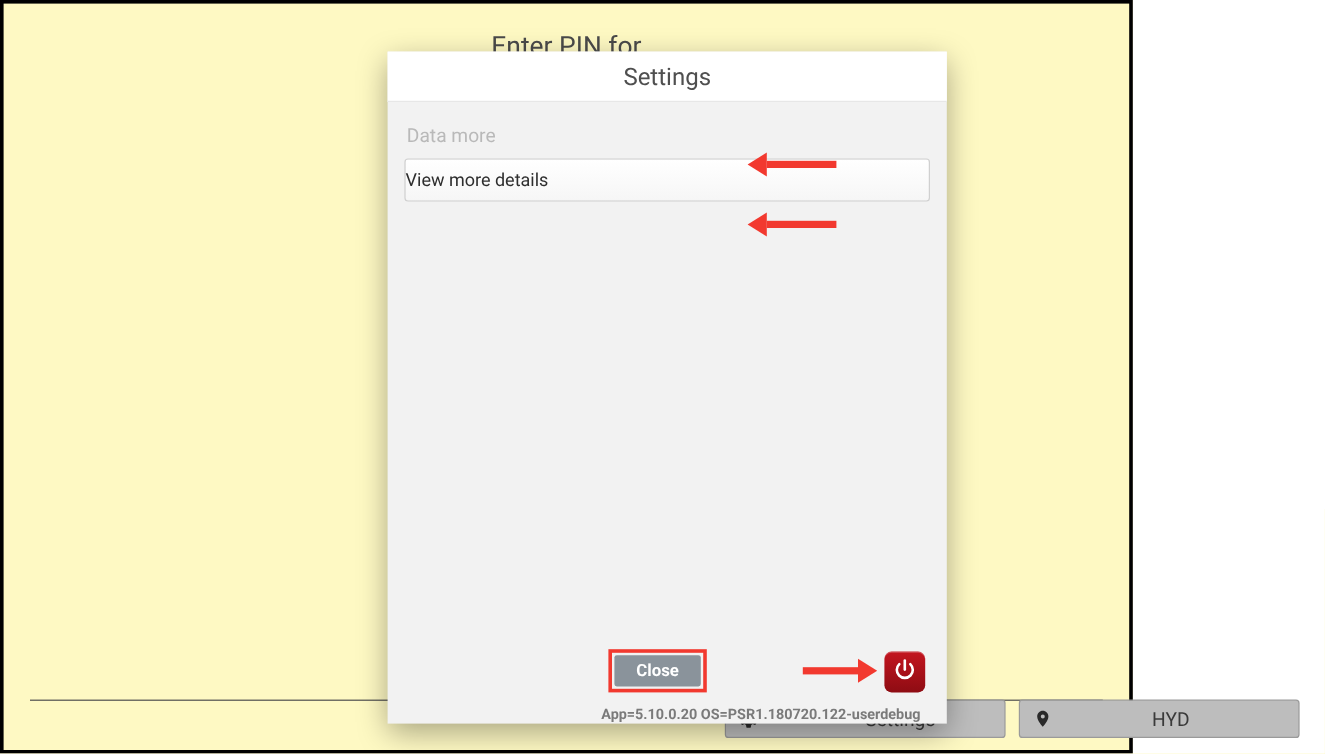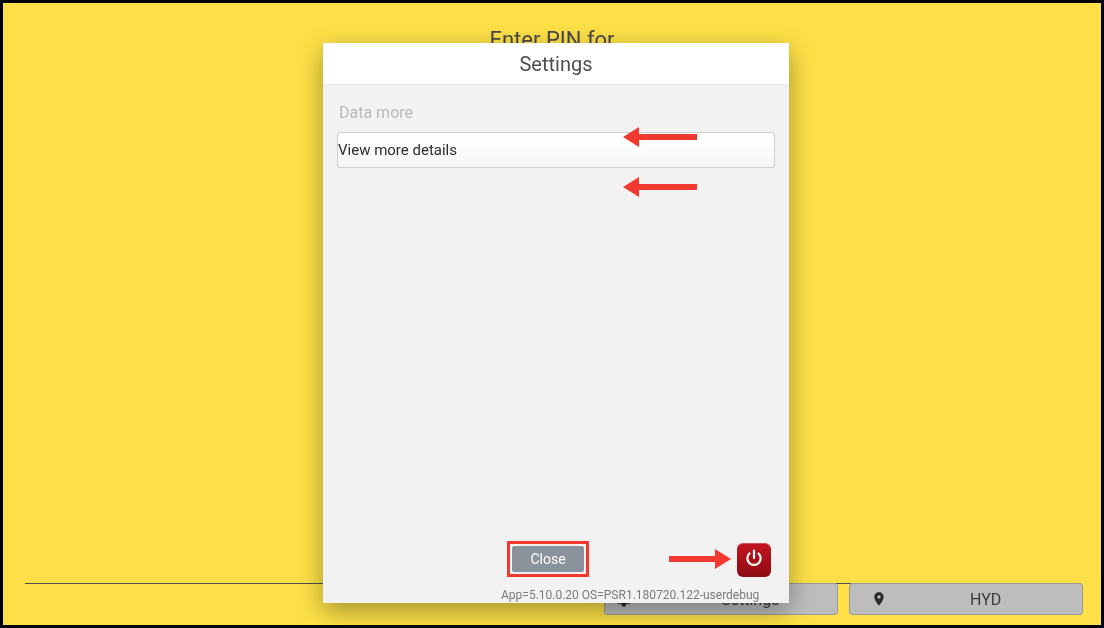--- a/index.html
+++ b/index.html
@@ -1,20 +1,20 @@
 <!DOCTYPE html>
 <html><head>
 <meta charset="utf-8">
 <style>
   * { box-sizing: border-box; margin: 0; padding: 0; }
   html, body { width: 1104px; height: 628px; overflow: hidden; font-family: "Segoe UI", Roboto, Arial, sans-serif; }
   .frame {
-    width: 1104px; height: 628px;
+    width: 944px; height: 628px;
     border: 3px solid #000;
-    background: #fde047;
+    background: #fef9c3;
     position: relative;
   }
   .bg-text {
     position: absolute;
     top: 24px; left: 0; right: 0;
     text-align: center;
     font-size: 22px;
     color: #4a4a4a;
   }
   .bottom-divider {
@@ -38,21 +38,21 @@
     border: 1px solid #9a9a9a;
     border-radius: 3px;
     display: flex;
     align-items: center;
     justify-content: center;
     color: #3a3a3a;
     font-size: 16px;
   }
   .bottom-btn.settings { left: 601px; width: 234px; justify-content: flex-start; padding-left: 10px; gap: 48px; }
   .bottom-btn.settings .lbl { margin-left: 40px; }
-  .bottom-btn.hyd { left: 846px; width: 234px; justify-content: flex-start; padding-left: 20px; }
+  .bottom-btn.hyd { left: 846px; width: 234px; justify-content: flex-start; padding-left: 10px; }
   .bottom-btn.hyd .lbl { margin-left: 82px; }
   .ico-box {
     width: 18px; height: 18px;
     display: inline-flex; align-items: center; justify-content: center;
     color: #2a2a2a;
   }
 
   .dialog {
     position: absolute;
     left: 320px; top: 40px;
@@ -93,20 +93,21 @@
     display: flex;
     align-items: center;
     justify-content: flex-start;
     margin-bottom: 14px;
     cursor: pointer;
   }
   .dialog-footer {
     position: absolute;
     left: 0; right: 0; bottom: 0;
     padding: 10px 24px 6px 10px;
+    font-weight: bold;
   }
   .close-wrap {
     position: absolute;
     left: 184px; bottom: 26px;
     width: 82px; height: 36px;
     border: 3px solid #f2392f;
     display: flex; align-items: center; justify-content: center;
   }
   .close-btn {
     width: 72px; height: 26px;

